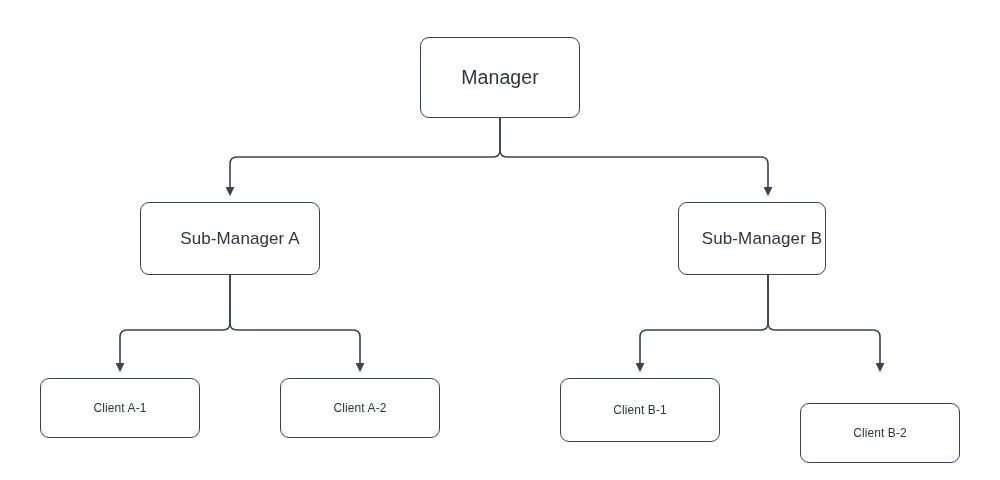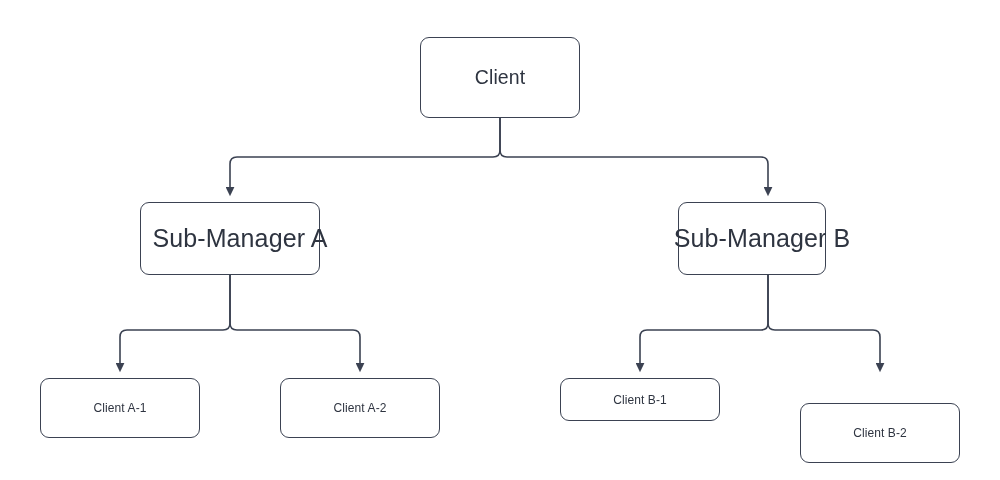--- a/index.html
+++ b/index.html
@@ -41,21 +41,21 @@
   .node-label {
     color: #2e3440;
     font-size: 19px;
     font-family: "Liberation Sans", sans-serif;
     line-height: 1;
     letter-spacing: 0.1px;
     white-space: nowrap;
     text-align: center;
   }
   .level-root .node-label { font-size: 19.5px; }
-  .level-mid  .node-label { font-size: 25px; margin-left: 20px; }
+  .level-mid  .node-label { font-size: 17px; margin-left: 20px; }
   .level-leaf .node-label { font-size: 12px; }
 </style>
 </head>
 <body>
 
 <div id="diagram-canvas">
 
   <svg id="connector-layer" viewBox="0 0 1000 480" width="1000" height="480" xmlns="http://www.w3.org/2000/svg">
     <defs>
       <marker id="arrow-head" markerWidth="10" markerHeight="9" refX="1.2" refY="4.5" orient="auto" markerUnits="userSpaceOnUse">
@@ -72,40 +72,40 @@
 
       <path d="M 230 275 L 230 323 Q 230 330 237 330 L 353 330 Q 360 330 360 337 L 360 364" marker-end="url(#arrow-head)"></path>
 
       <path d="M 768 275 L 768 323 Q 768 330 761 330 L 647 330 Q 640 330 640 337 L 640 364" marker-end="url(#arrow-head)"></path>
 
       <path d="M 768 275 L 768 323 Q 768 330 775 330 L 873 330 Q 880 330 880 337 L 880 364" marker-end="url(#arrow-head)"></path>
     </g>
   </svg>
 
   <div class="node level-root" style="left:420px; top:37px; width:160px; height:81px;">
-    <span class="node-label">Client</span>
+    <span class="node-label">Manager</span>
   </div>
 
   <div class="node level-mid" style="left:140px; top:202px; width:180px; height:73px;">
     <span class="node-label">Sub-Manager A</span>
   </div>
 
   <div class="node level-mid" style="left:678px; top:202px; width:148px; height:73px;">
     <span class="node-label">Sub-Manager B</span>
   </div>
 
   <div class="node level-leaf" style="left:40px; top:378px; width:160px; height:60px;">
     <span class="node-label">Client A-1</span>
   </div>
 
   <div class="node level-leaf" style="left:280px; top:378px; width:160px; height:60px;">
     <span class="node-label">Client A-2</span>
   </div>
 
-  <div class="node level-leaf" style="left:560px; top:378px; width:160px; height:43px;">
+  <div class="node level-leaf" style="left:560px; top:378px; width:160px; height:64px;">
     <span class="node-label">Client B-1</span>
   </div>
 
   <div class="node level-leaf" style="left:800px; top:378px; width:160px; height:60px;margin-top:25px;">
     <span class="node-label">Client B-2</span>
   </div>
 
 </div>
 
 </body></html>

